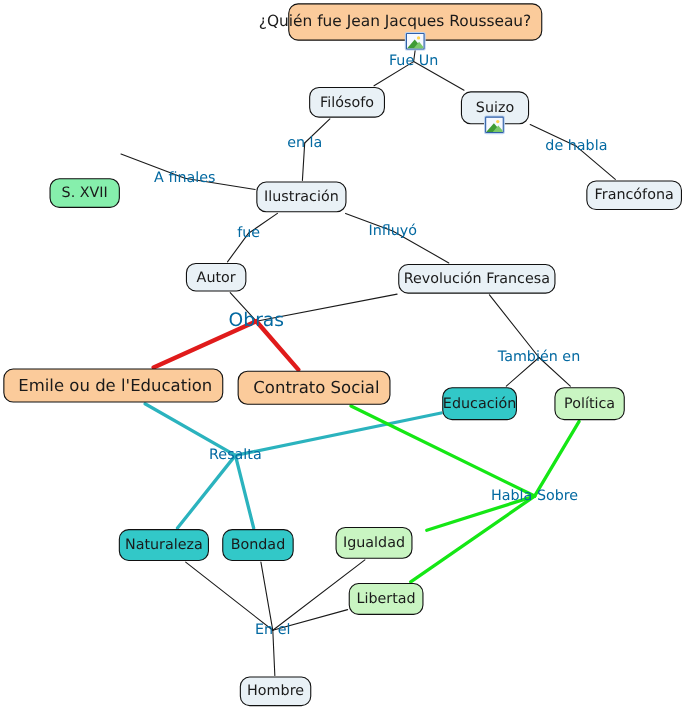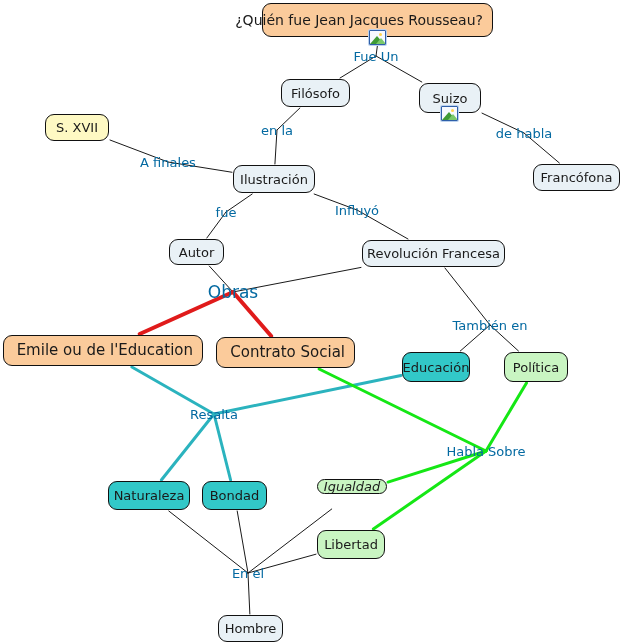--- a/index.html
+++ b/index.html
@@ -33,21 +33,21 @@
     border: 1px solid #111111;
     border-radius: 9px;
     display: flex;
     align-items: center;
     justify-content: center;
     white-space: nowrap;
     color: #1a1a1a;
     line-height: 1;
     padding: 0 9px;
   }
-  .node.plain   { background: #fef9c3; }
+  .node.plain   { background: #86efac; margin-top: 48px; }
   .node.bluish  { background: #e9f1f6; }
   .node.orange  { background: #fbcb9b; justify-content: flex-end; }
   .node.teal    { background: #32c8c8; }
   .node.green   { background: #c9f5c2; }
 
   .linklabel {
     position: absolute;
     background: transparent;
     color: #0369a1;
     white-space: nowrap;
@@ -174,21 +174,21 @@
     </div>
     <div class="node green" style="left: 504px; top: 352px; width: 64px; height: 30px; font-size: 13px;">
       <span>Política</span>
     </div>
     <div class="node teal" style="left: 108px; top: 481px; width: 82px; height: 29px; font-size: 13px;">
       <span>Naturaleza</span>
     </div>
     <div class="node teal" style="left: 202px; top: 481px; width: 65px; height: 29px; font-size: 13px;">
       <span>Bondad</span>
     </div>
-    <div class="node green" style="left: 317px; top: 479px; width: 70px; height: 15px; font-size: 13px; font-style: italic;">
+    <div class="node green" style="left: 305px; top: 479px; width: 70px; height: 29px; font-size: 13px;">
       <span>Igualdad</span>
     </div>
     <div class="node green" style="left: 317px; top: 530px; width: 68px; height: 29px; font-size: 13px;">
       <span>Libertad</span>
     </div>
     <div class="node bluish" style="left: 218px; top: 615px; width: 65px; height: 27px; font-size: 13px;">
       <span>Hombre</span>
     </div>
     <div class="linklabel" style="left: 376px; top: 56px; font-size: 13px;">Fue Un</div>
     <div class="linklabel" style="left: 277px; top: 130px; font-size: 13px;">en la</div>

